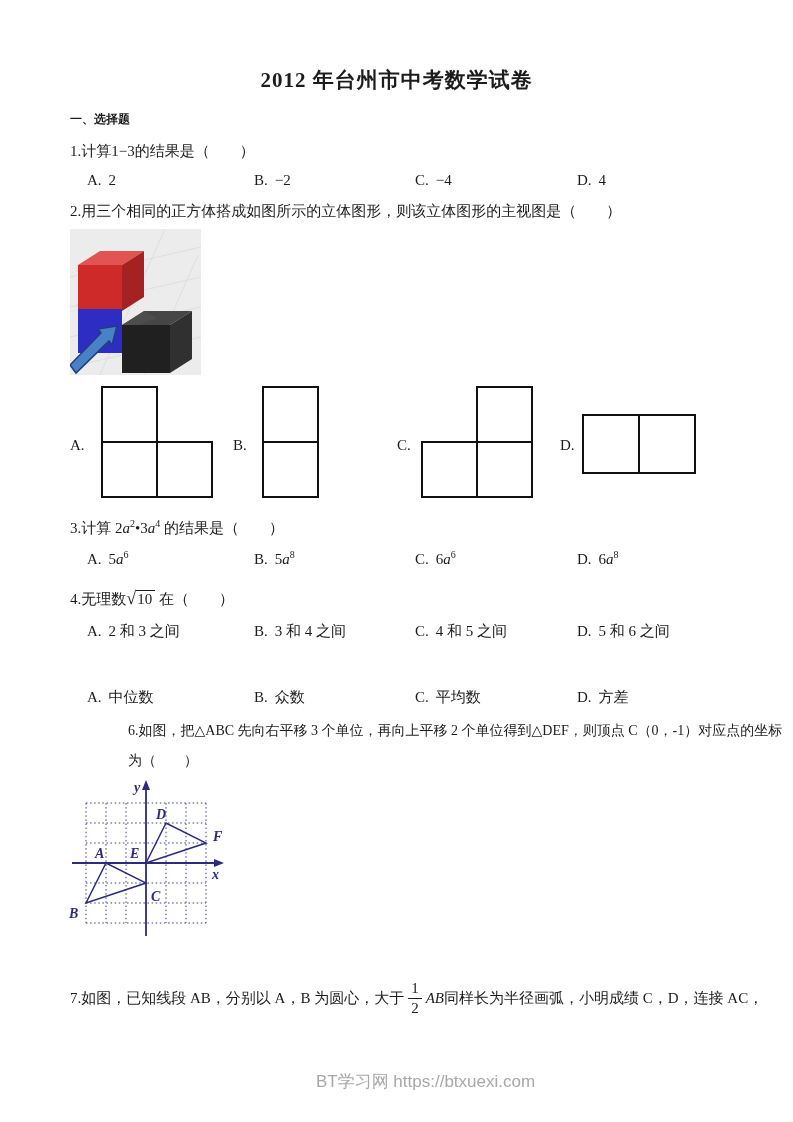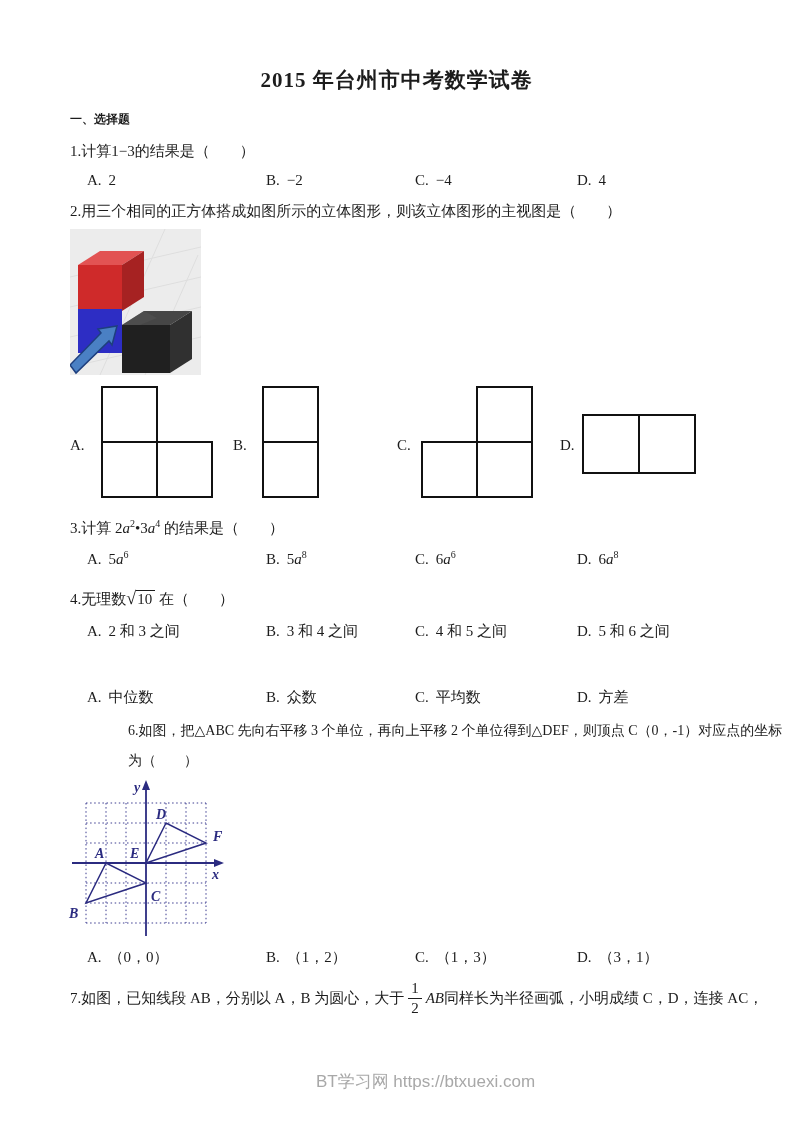--- a/index.html
+++ b/index.html
@@ -30,21 +30,21 @@
   .stem-wrap{
     left:80px;width:658px;
     font-size:14px;line-height:30px;
     white-space:normal;
     margin-left:48px;
   }
   .opt-row{left:70px;width:680px;height:22px;font-size:15px;}
   .opt{position:absolute;top:0;white-space:nowrap;margin-left:17px;}
   .opt-label{margin-right:7px;}
   .c1{left:0;}
-  .c2{left:179px;}
+  .c2{left:167px;}
   .c3{left:328px;}
   .c4{left:490px;}
   sup{font-size:10px;line-height:0;}
   i{font-family:"Liberation Serif","DejaVu Serif",serif;}
   .sqrt{white-space:nowrap;}
   .sqrt-sign{font-size:18px;}
   .radicand{border-top:1.3px solid #1c1c1c;padding:0 3px 0 1px;}
   .frac{
     display:inline-flex;flex-direction:column;align-items:center;
     vertical-align:middle;line-height:1.1;font-size:15px;
@@ -68,21 +68,21 @@
     font-family:"Liberation Serif","DejaVu Serif",serif;
     font-weight:bold;font-style:italic;
     font-size:14px;fill:#2b2b80;
   }
 </style>
 </head>
 <body>
 
 <div class="page">
 
-  <div class="abs title">2015 年台州市中考数学试卷</div>
+  <div class="abs title">2012 年台州市中考数学试卷</div>
 
   <div class="abs section-head">一、选择题</div>
 
   <div class="abs stem" style="top:142px">1.计算1−3的结果是（　　）</div>
   <div class="abs opt-row" style="top:172px">
     <span class="opt c1"><span class="opt-label">A.</span><span>2</span></span>
     <span class="opt c2"><span class="opt-label">B.</span><span>−2</span></span>
     <span class="opt c3"><span class="opt-label">C.</span><span>−4</span></span>
     <span class="opt c4"><span class="opt-label">D.</span><span>4</span></span>
   </div>
@@ -199,26 +199,20 @@
     <text class="graph-label" x="70" y="14">y</text>
     <text class="graph-label" x="148" y="101">x</text>
     <text class="graph-label" x="31" y="80">A</text>
     <text class="graph-label" x="5" y="140">B</text>
     <text class="graph-label" x="87" y="123">C</text>
     <text class="graph-label" x="92" y="41">D</text>
     <text class="graph-label" x="66" y="80">E</text>
     <text class="graph-label" x="149" y="63">F</text>
   </svg>
 
-  <div class="abs opt-row" style="top:948px">
-    <span class="opt c1"><span class="opt-label">A.</span><span>（0，0）</span></span>
-    <span class="opt c2"><span class="opt-label">B.</span><span>（1，2）</span></span>
-    <span class="opt c3"><span class="opt-label">C.</span><span>（1，3）</span></span>
-    <span class="opt c4"><span class="opt-label">D.</span><span>（3，1）</span></span>
-  </div>
 
   <div class="abs q7-line">
     <span>7.如图，已知线段 AB，分别以 A，B 为圆心，大于</span>
     <span class="frac">
         <span class="num">1</span>
         <span class="den">2</span>
       </span>
     <i>AB</i>
     <span> 同样长为半径画弧，小明成绩 C，D，连接 AC，</span>
   </div>

